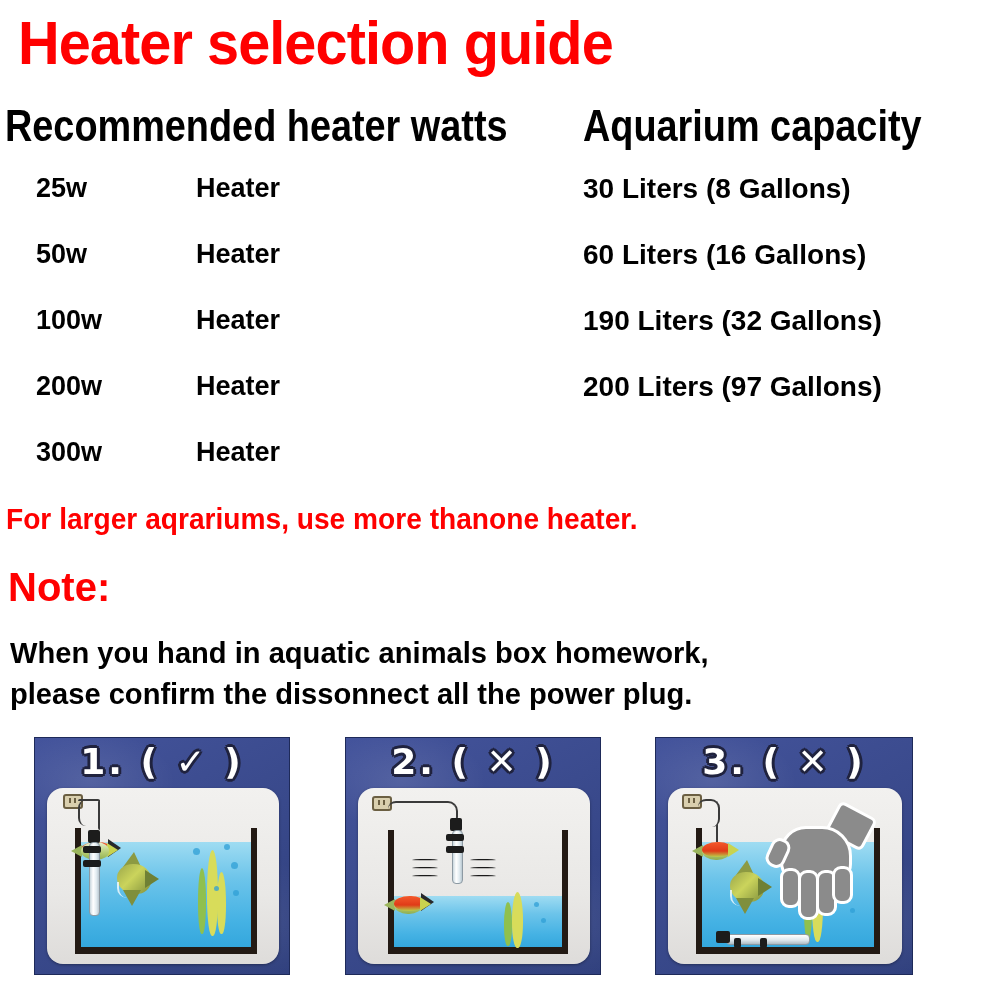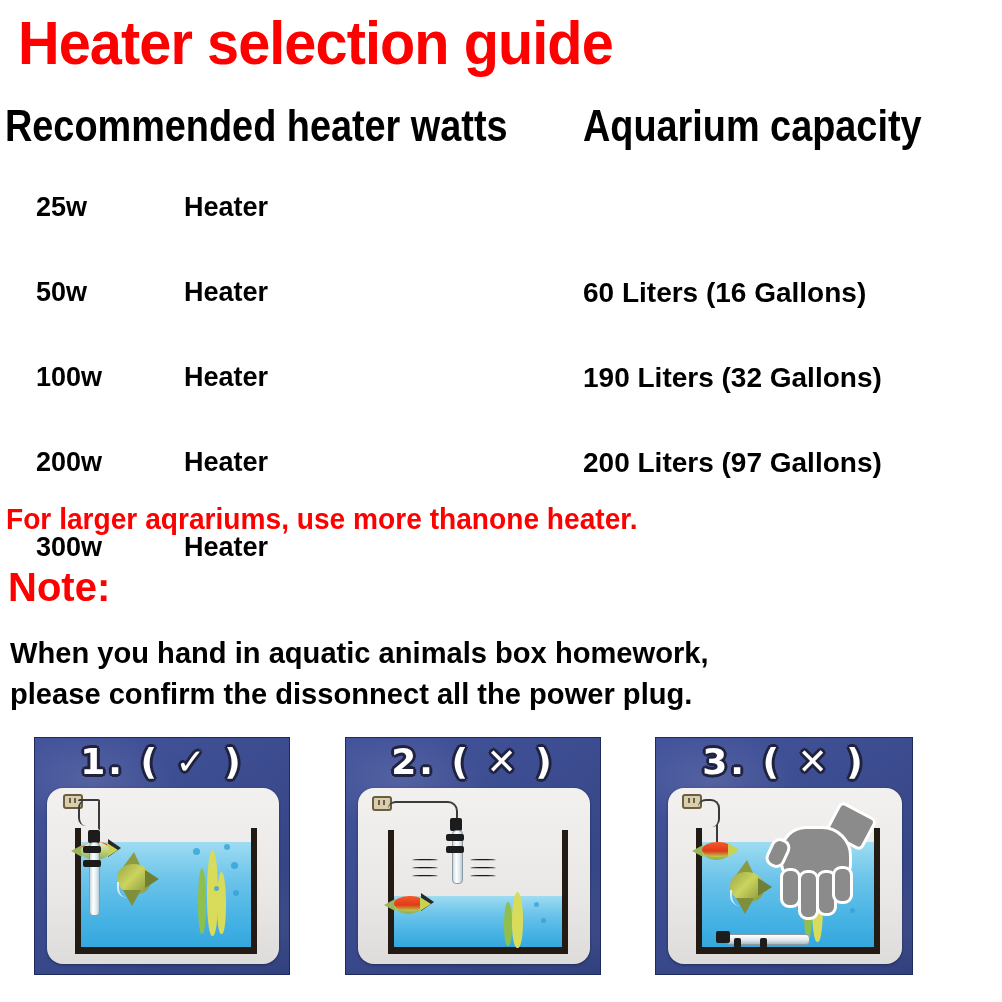--- a/index.html
+++ b/index.html
@@ -25,28 +25,28 @@
   .col-head{
     position:absolute;top:104px;
     font-size:44px;font-weight:bold;color:#000;
     white-space:nowrap;line-height:1;
     transform:scaleX(.86);transform-origin:left top;
   }
   .col-head.left{left:5px;}
   .col-head.right{left:583px;}
 
   .rows{position:absolute;left:0;top:175px;width:1002px;}
-  .row{position:relative;height:66px;margin-top:19px;}
+  .row{position:relative;height:66px;}
   .cell{
     position:absolute;
     font-size:27px;font-weight:bold;color:#000;
     white-space:nowrap;line-height:1;
   }
   .cell.watt{left:36px;}
-  .cell.device{left:184px;}
+  .cell.device{left:196px;}
   .cell.cap{left:583px;font-size:28px;}
 
   .warn{
     position:absolute;left:6px;top:505px;
     font-size:29px;font-weight:bold;color:#ff0000;
     white-space:nowrap;line-height:1;
     transform:scaleX(.97);transform-origin:left top;
   }
   .note-label{
     position:absolute;left:8px;top:567px;
@@ -253,20 +253,21 @@
   <div class="title">Heater selection guide</div>
 
   <div class="col-head left">Recommended heater watts</div>
   <div class="col-head right">Aquarium capacity</div>
 
   <div class="rows">
 
     <div class="row">
       <span class="cell watt">25w</span>
       <span class="cell device">Heater</span>
+      <span class="cell cap">30 Liters (8 Gallons)</span>
     </div>
 
     <div class="row">
       <span class="cell watt">50w</span>
       <span class="cell device">Heater</span>
       <span class="cell cap">60 Liters (16 Gallons)</span>
     </div>
 
     <div class="row">
       <span class="cell watt">100w</span>

